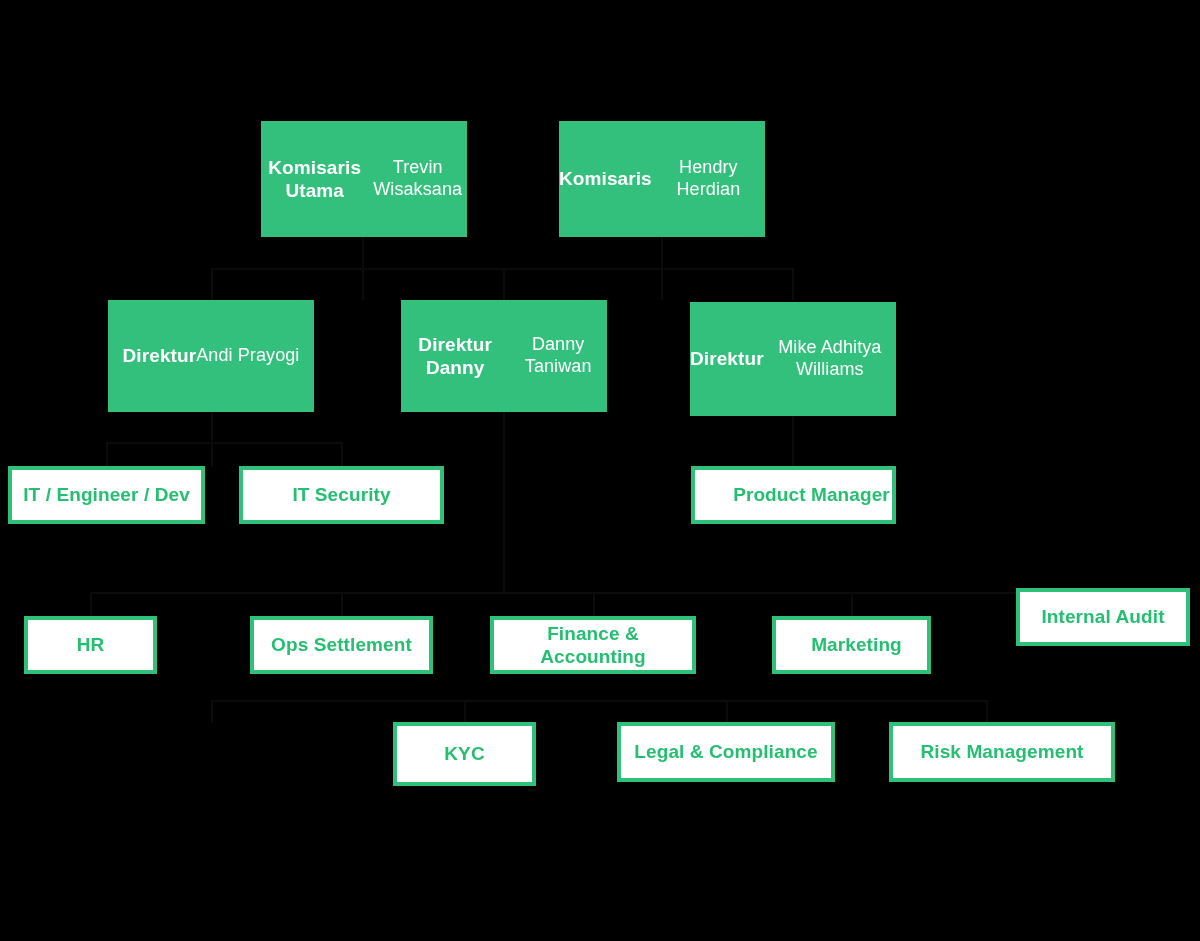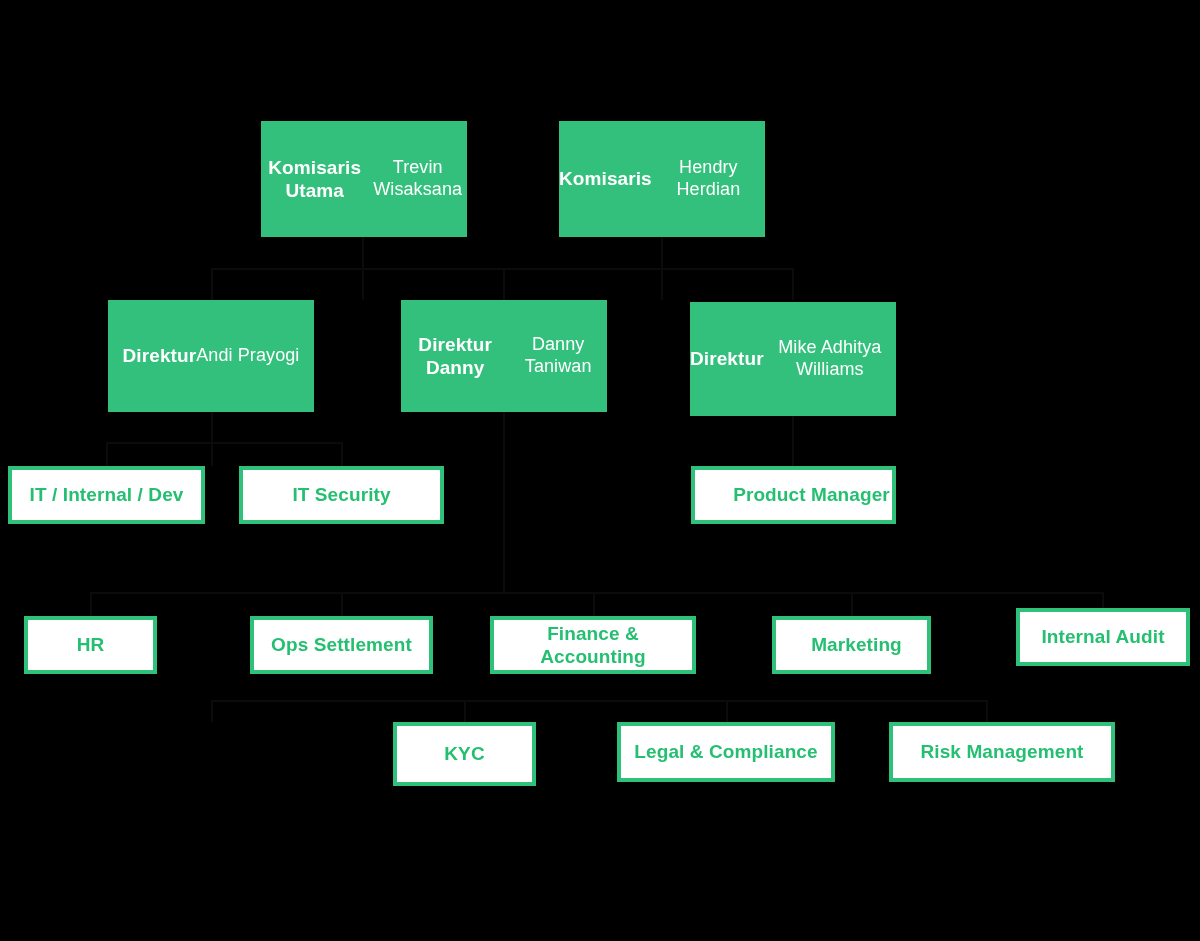--- a/index.html
+++ b/index.html
@@ -108,21 +108,21 @@
     <span class="title">Direktur Danny</span>
     <span class="subtitle">Danny Taniwan</span>
   </div>
 
   <div class="node filled" style="left:690px; top:302px; width:206px; height:114px;">
     <span class="title">Direktur</span>
     <span class="subtitle">Mike Adhitya Williams</span>
   </div>
 
   <div class="node outlined" style="left:8px; top:466px; width:197px; height:58px;">
-    <span class="title">IT / Internal / Dev</span>
+    <span class="title">IT / Engineer / Dev</span>
   </div>
 
   <div class="node outlined" style="left:239px; top:466px; width:205px; height:58px;">
     <span class="title">IT Security</span>
   </div>
 
   <div class="node outlined" style="left:691px; top:466px; width:205px; height:58px;padding-left:36px;">
     <span class="title">Product Manager</span>
   </div>
 
@@ -135,21 +135,21 @@
   </div>
 
   <div class="node outlined" style="left:490px; top:616px; width:206px; height:58px;">
     <span class="title">Finance &amp; Accounting</span>
   </div>
 
   <div class="node outlined" style="left:772px; top:616px; width:159px; height:58px;padding-left:10px;">
     <span class="title">Marketing</span>
   </div>
 
-  <div class="node outlined" style="left:1016px; top:608px; width:174px; height:58px;">
+  <div class="node outlined" style="left:1016px; top:588px; width:174px; height:58px;">
     <span class="title">Internal Audit</span>
   </div>
 
 
   <div class="node outlined" style="left:393px; top:722px; width:143px; height:64px;">
     <span class="title">KYC</span>
   </div>
 
   <div class="node outlined" style="left:617px; top:722px; width:218px; height:60px;">
     <span class="title">Legal &amp; Compliance</span>

